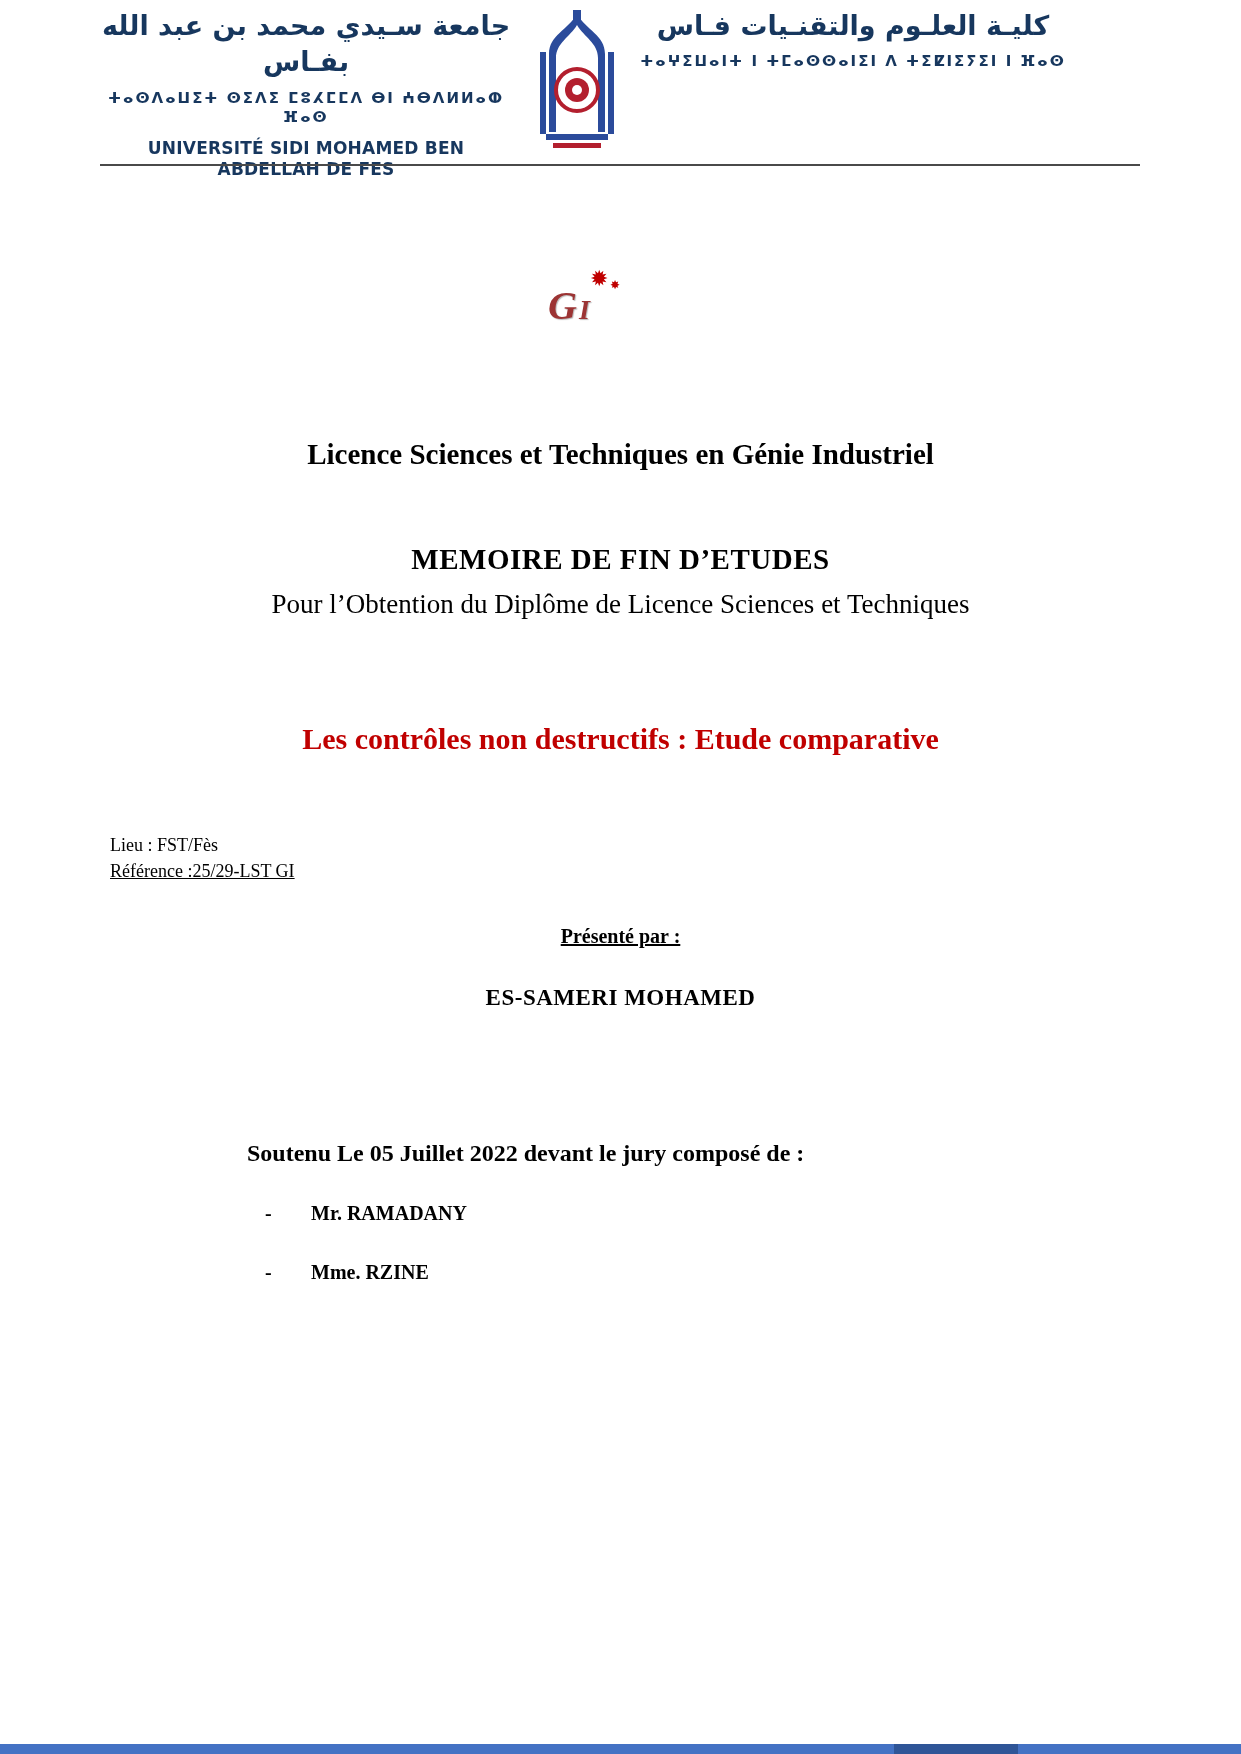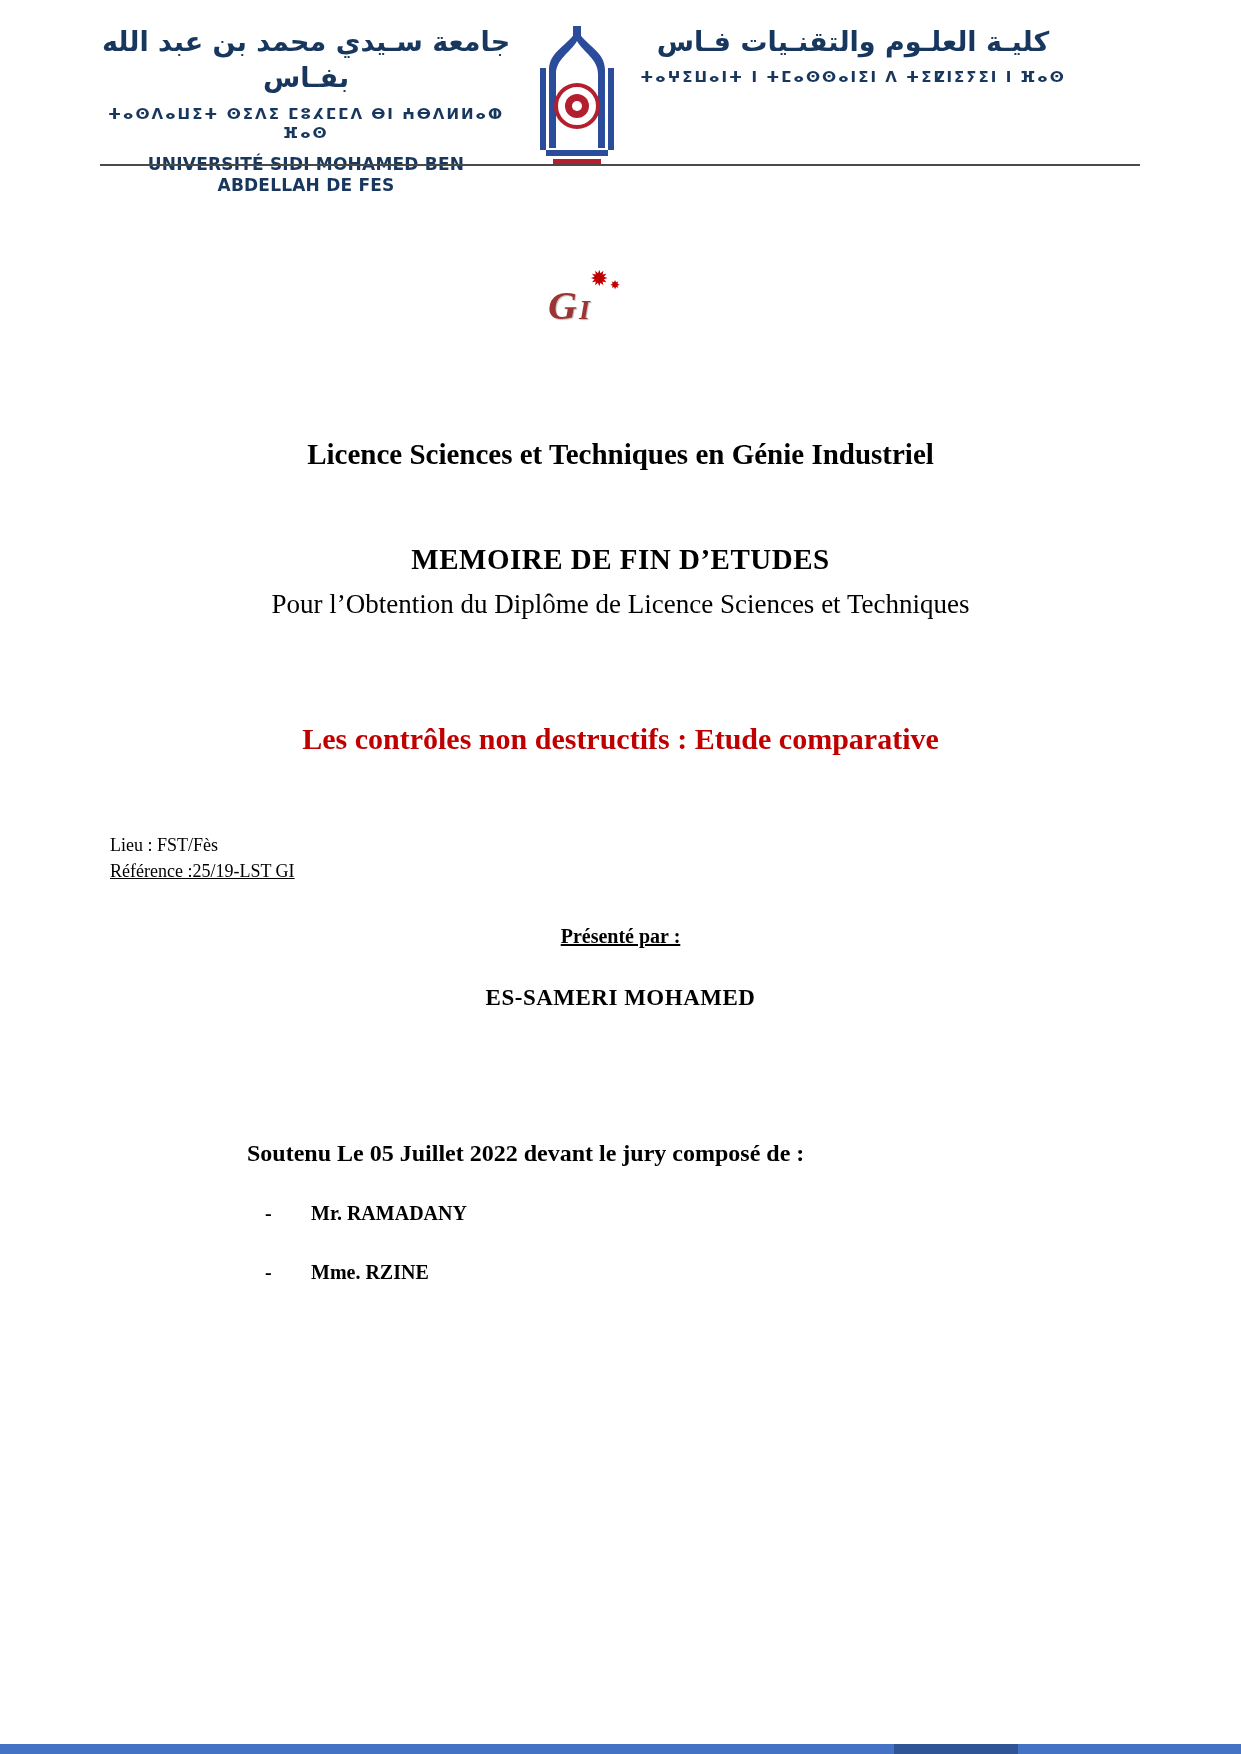--- a/index.html
+++ b/index.html
@@ -12,21 +12,21 @@
     height: 1754px;
     background: #ffffff;
     font-family: "Liberation Serif", serif;
     color: #000000;
     overflow: hidden;
   }
 
   
   .header {
     position: absolute;
-    top: 24px;
+    top: 8px;
     left: 96px;
     width: 972px;
     display: flex;
     justify-content: space-between;
     align-items: flex-start;
     gap: 6px;
     font-family: "DejaVu Sans", sans-serif;
     color: #17375E;
   }
   .header-col { text-align: center; }
@@ -202,21 +202,21 @@
 
   <div class="centered memoire-title">MEMOIRE DE FIN D’ETUDES</div>
   <div class="centered memoire-subtitle">
     <div class="inner">Pour l’Obtention du Diplôme de Licence Sciences et Techniques</div>
   </div>
 
   <div class="centered thesis-title">Les contrôles non destructifs : Etude comparative</div>
 
   <div class="details-block">
     <div class="lieu-line">Lieu : FST/Fès</div>
-    <div class="reference-line">Référence :25/19-LST GI</div>
+    <div class="reference-line">Référence :25/29-LST GI</div>
   </div>
 
   <div class="centered presented-by">
     <span>Présenté par :</span>
   </div>
   <div class="centered author-name">ES-SAMERI MOHAMED</div>
 
   <div class="defense-intro">Soutenu Le 05 Juillet 2022 devant le jury composé de :</div>
 
   <div class="jury-list">

